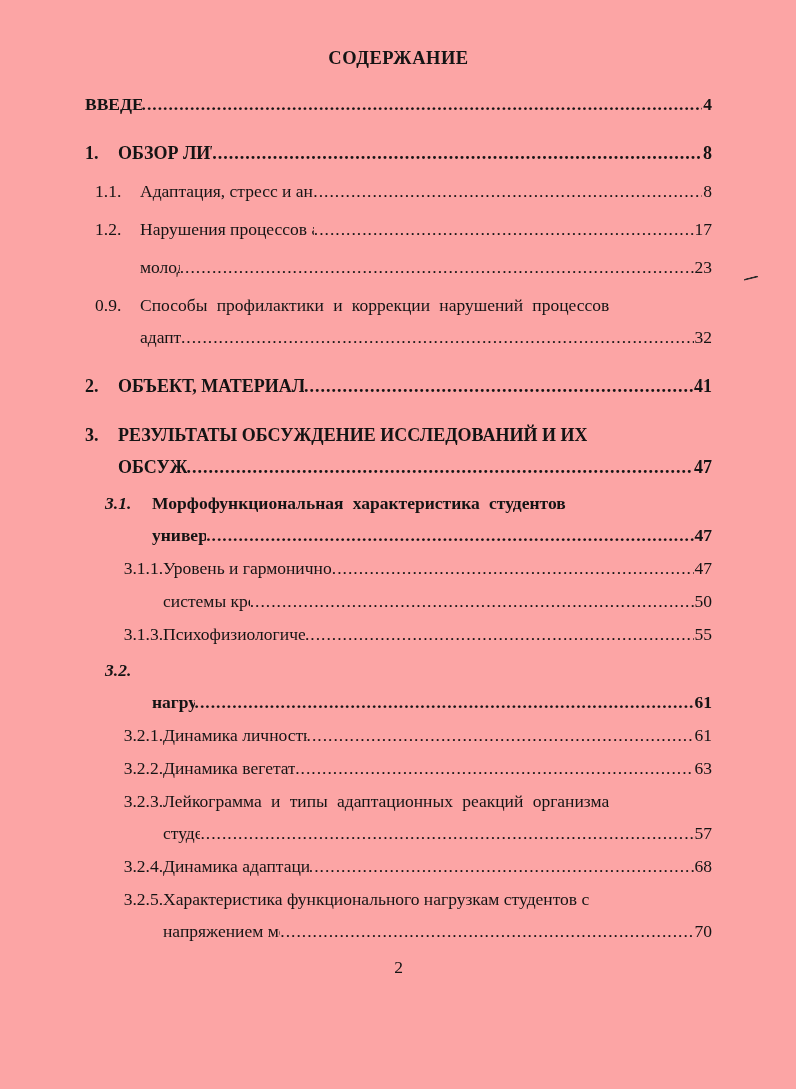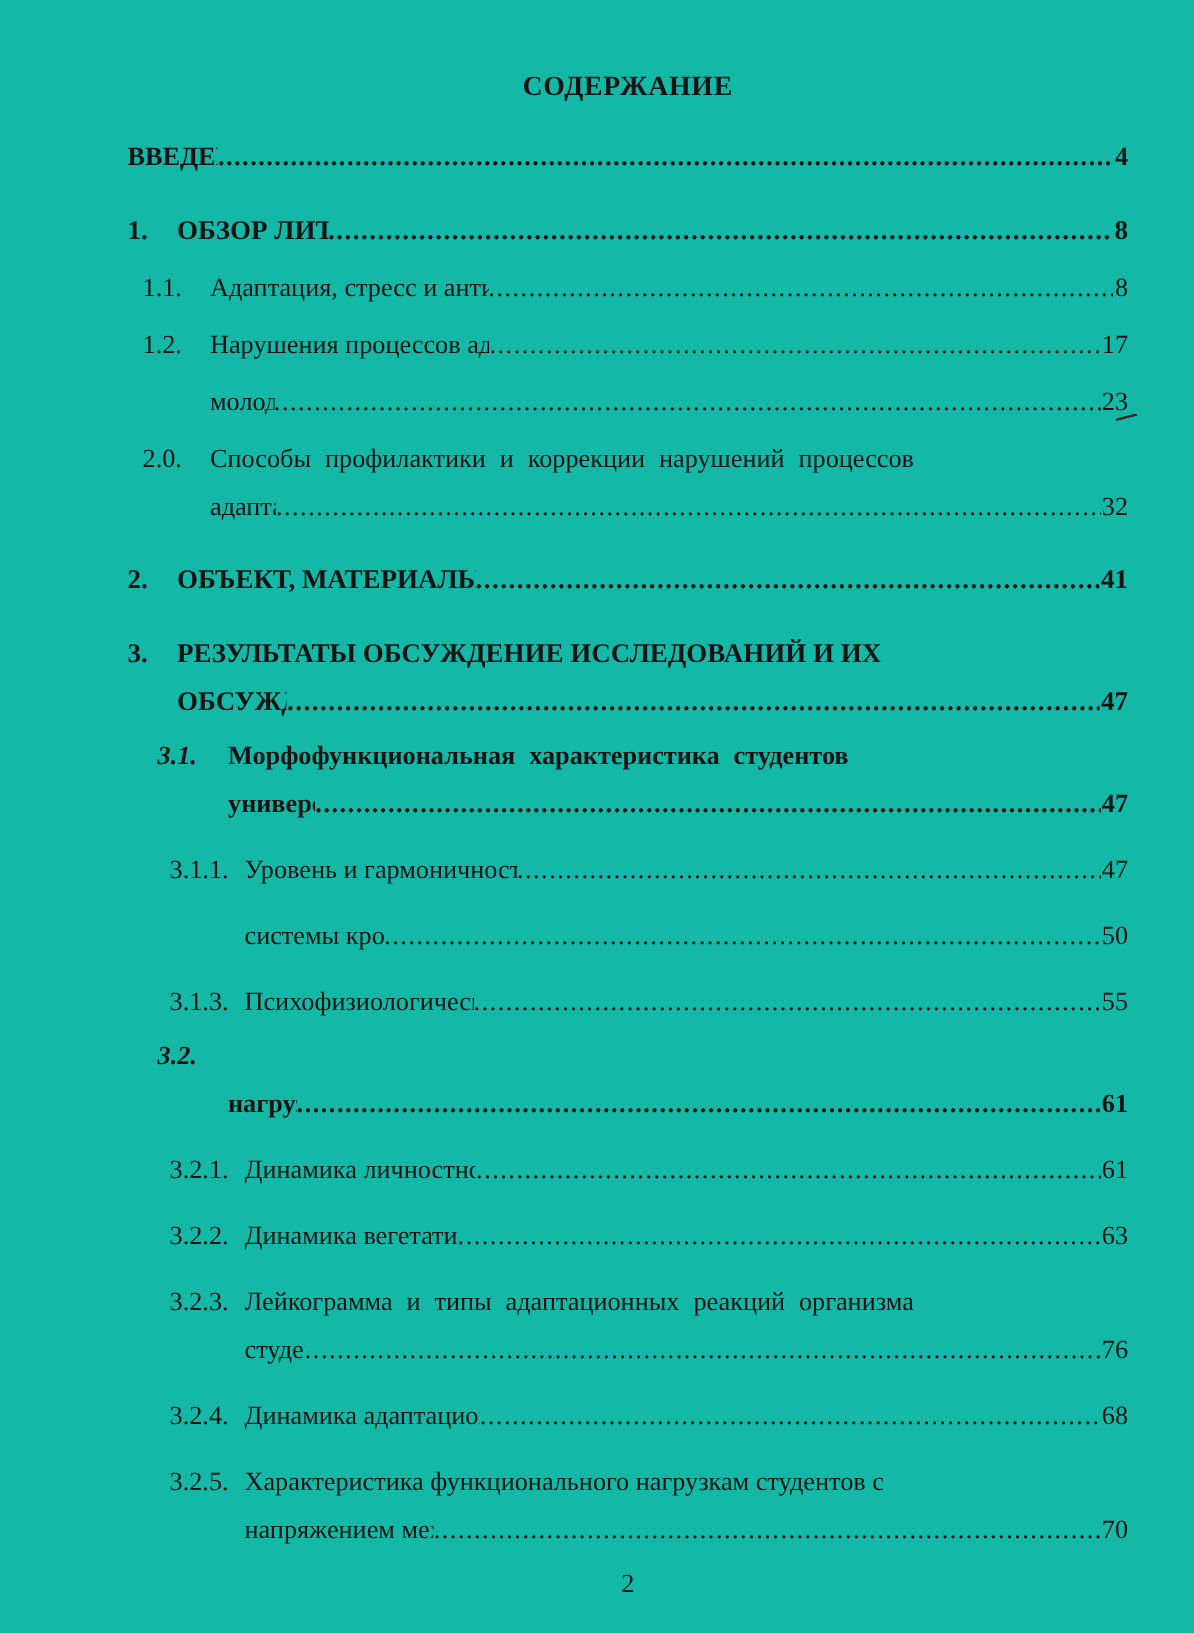--- a/index.html
+++ b/index.html
@@ -11,23 +11,23 @@
     width: 796px;
     height: 1089px;
     font-family: "Liberation Serif", "DejaVu Serif", serif;
     color: #141414;
   }
   .page {
     position: relative;
     width: 796px;
     height: 1089px;
     box-sizing: border-box;
-    padding: 42px 44px 0 85px;
+    padding: 42px 84px 0 85px;
     overflow: hidden;
-    background: #14b8a6;
+    background: #fca5a5;
   }
   .doc-title {
     text-align: center;
     font-weight: bold;
     font-size: 18.5px;
     line-height: 32px;
     letter-spacing: 0.5px;
   }
   .toc {
     margin-top: 12px;
@@ -56,21 +56,21 @@
   }
   .page-num {
     flex: 0 0 auto;
     padding-left: 1px;
   }
   
   .l0 { margin-top: 14px; }
   .l1 { margin-top: 17px; font-size: 18px; }
   .l2 { margin-top: 6px;  padding-left: 10px; }
   .l3 { margin-top: 4px;  padding-left: 20px; }
-  .l4 { margin-top: 12px;  padding-left: 28px; }
+  .l4 { margin-top: 1px;  padding-left: 28px; text-align: right; }
   .l1 .num { width: 33px; }
   .l2 .num { width: 45px; }
   .l3 .num { width: 47px; font-style: italic; }
   .l4 .num { width: 50px; }
   .l1 .line2 { padding-left: 33px; }
   .l2 .line2 { padding-left: 45px; }
   .l3 .line2 { padding-left: 47px; }
   .l4 .line2 { padding-left: 50px; }
   .footer-num {
     margin-top: 4px;
@@ -134,21 +134,21 @@
   </div>
       <div class="entry l2">
     <div class="line line2">
       <span class="text">молодежи</span>
       <span class="dots"></span>
       <span class="page-num">23</span>
     </div>
   </div>
       <div class="entry l2 spread">
     <div class="line line1">
-      <span class="num">2.0.</span>
+      <span class="num">0.9.</span>
       <span class="text">Способы профилактики и коррекции нарушений процессов</span>
 
     </div>
     <div class="line line2">
       <span class="text">адаптации</span>
       <span class="dots"></span>
       <span class="page-num">32</span>
     </div>
   </div>
       <div class="entry l1 bold">
@@ -240,21 +240,21 @@
   </div>
       <div class="entry l4 spread">
     <div class="line line1">
       <span class="num">3.2.3.</span>
       <span class="text">Лейкограмма и типы адаптационных реакций организма</span>
 
     </div>
     <div class="line line2">
       <span class="text">студентов</span>
       <span class="dots"></span>
-      <span class="page-num">76</span>
+      <span class="page-num">57</span>
     </div>
   </div>
       <div class="entry l4">
     <div class="line line1">
       <span class="num">3.2.4.</span>
       <span class="text">Динамика адаптационного потенциала студентов</span>
       <span class="dots"></span>
       <span class="page-num">68</span>
     </div>
 

